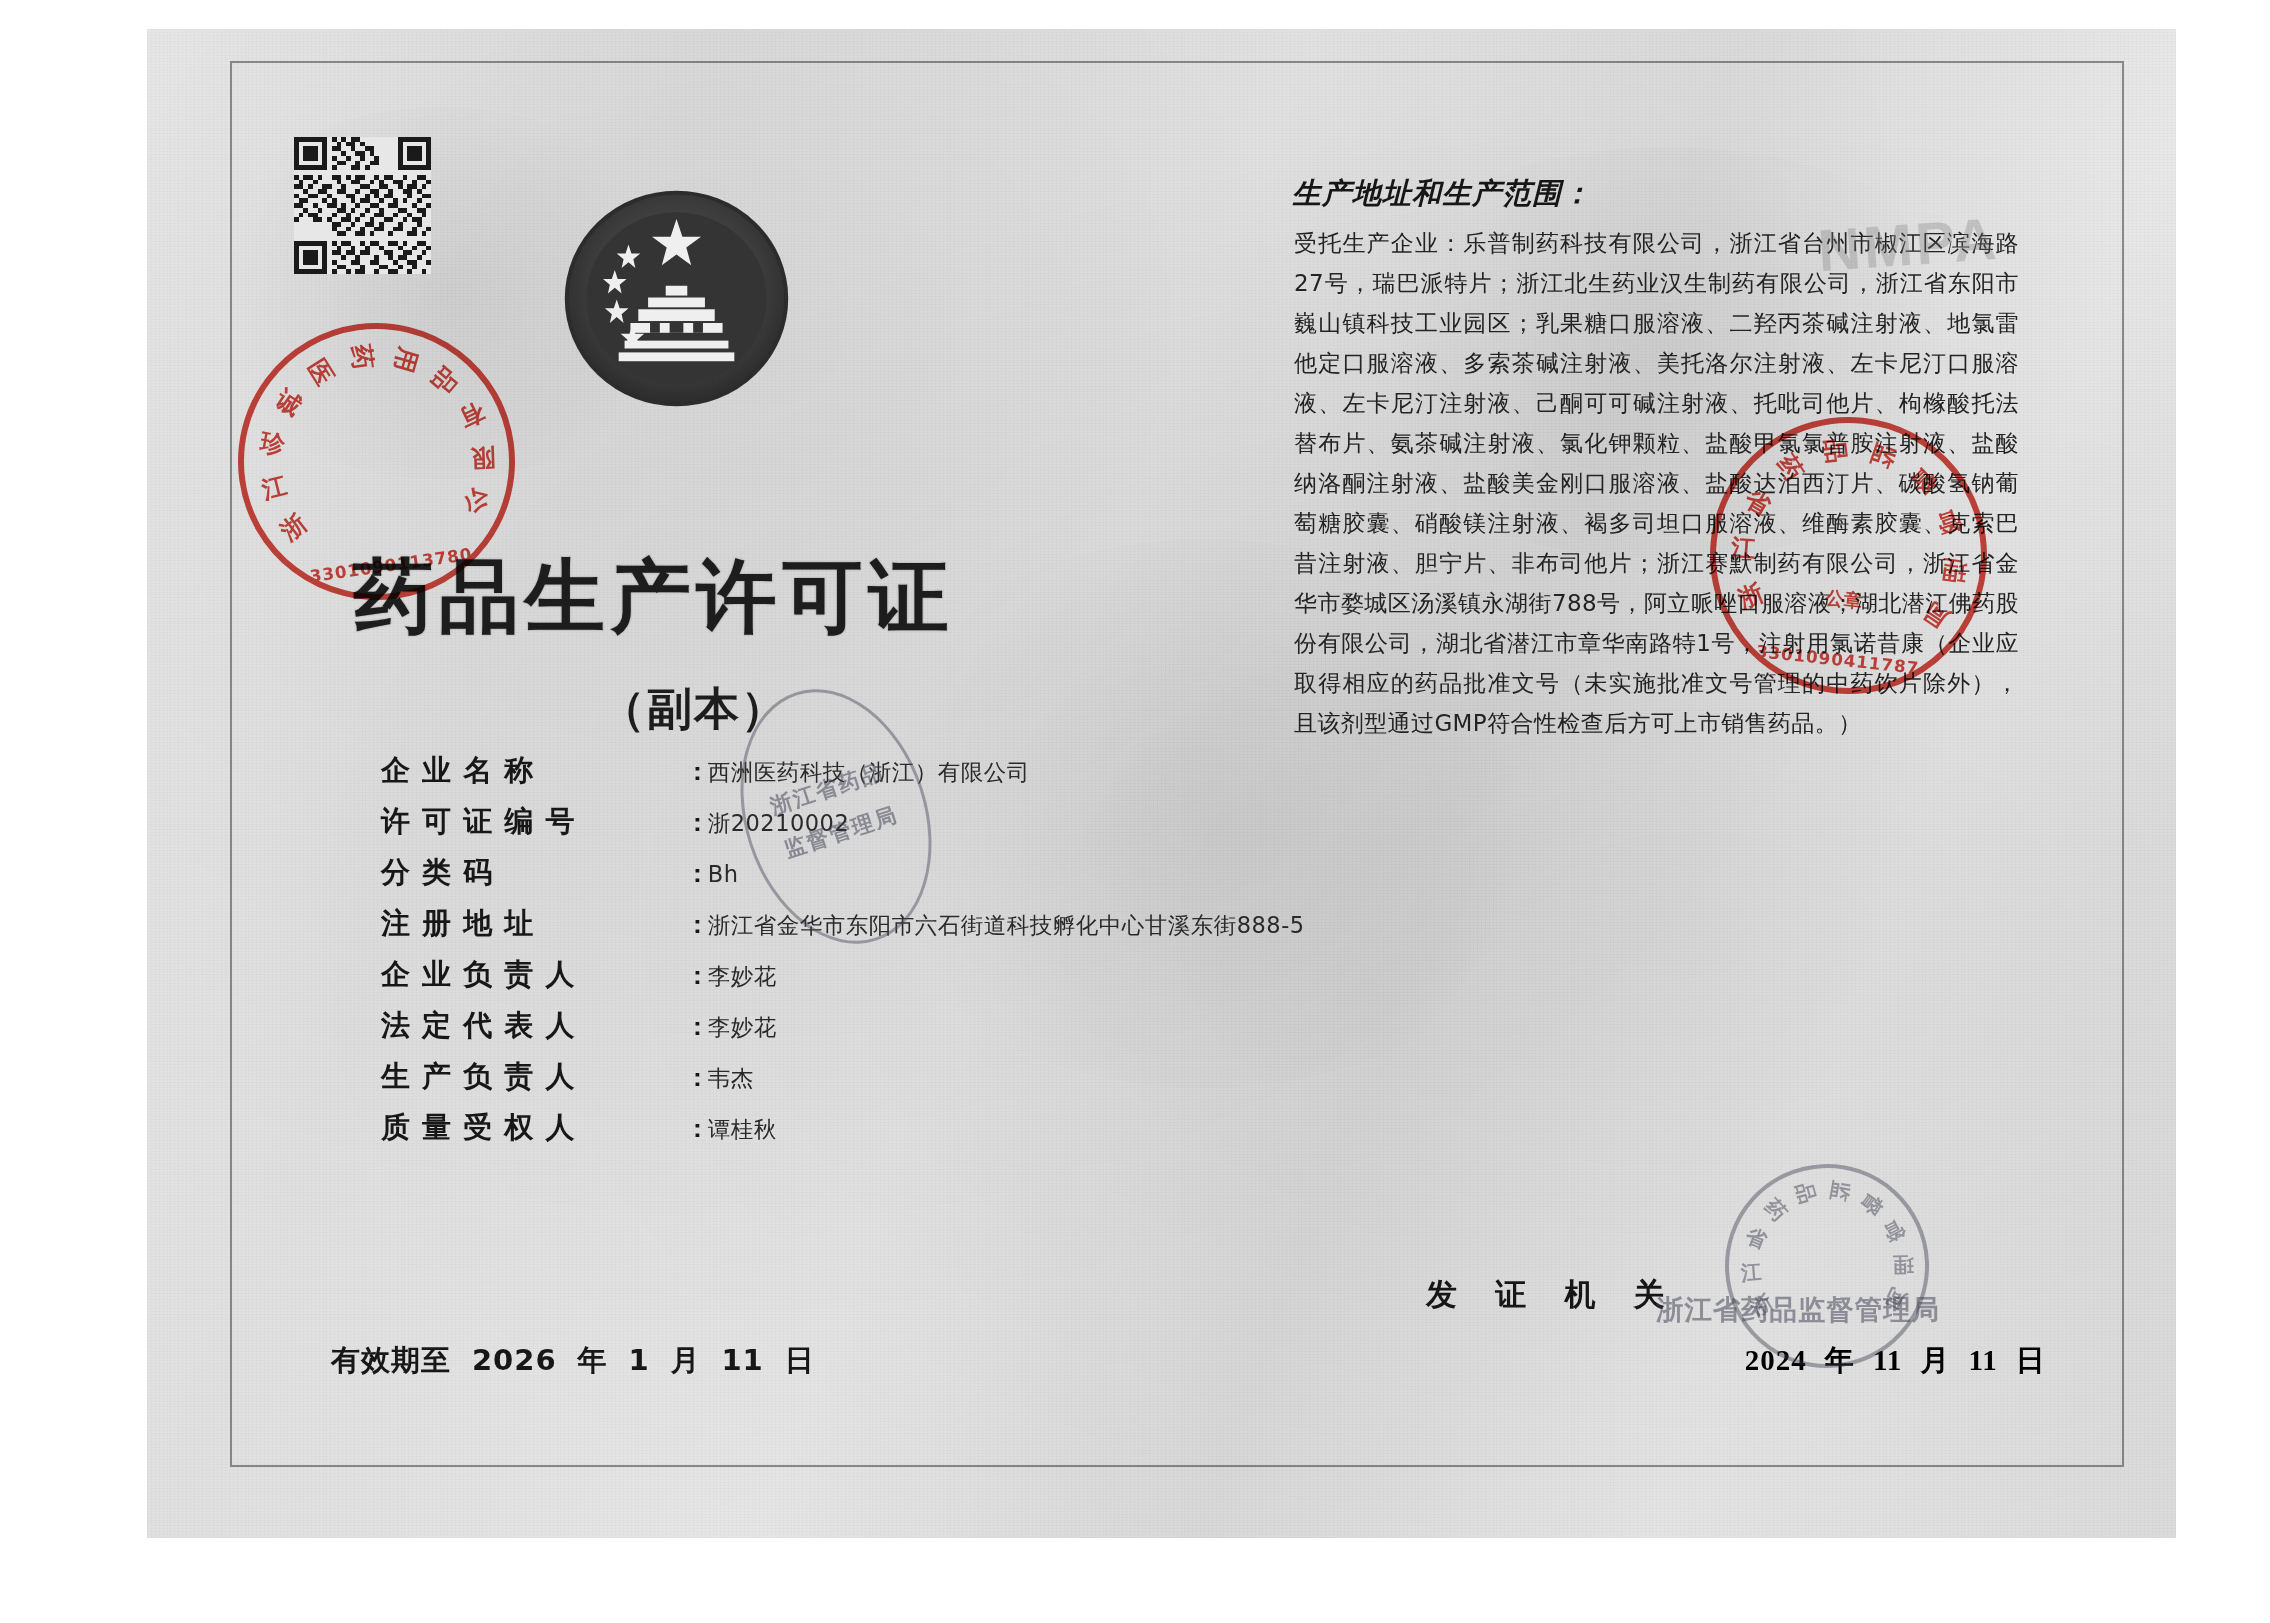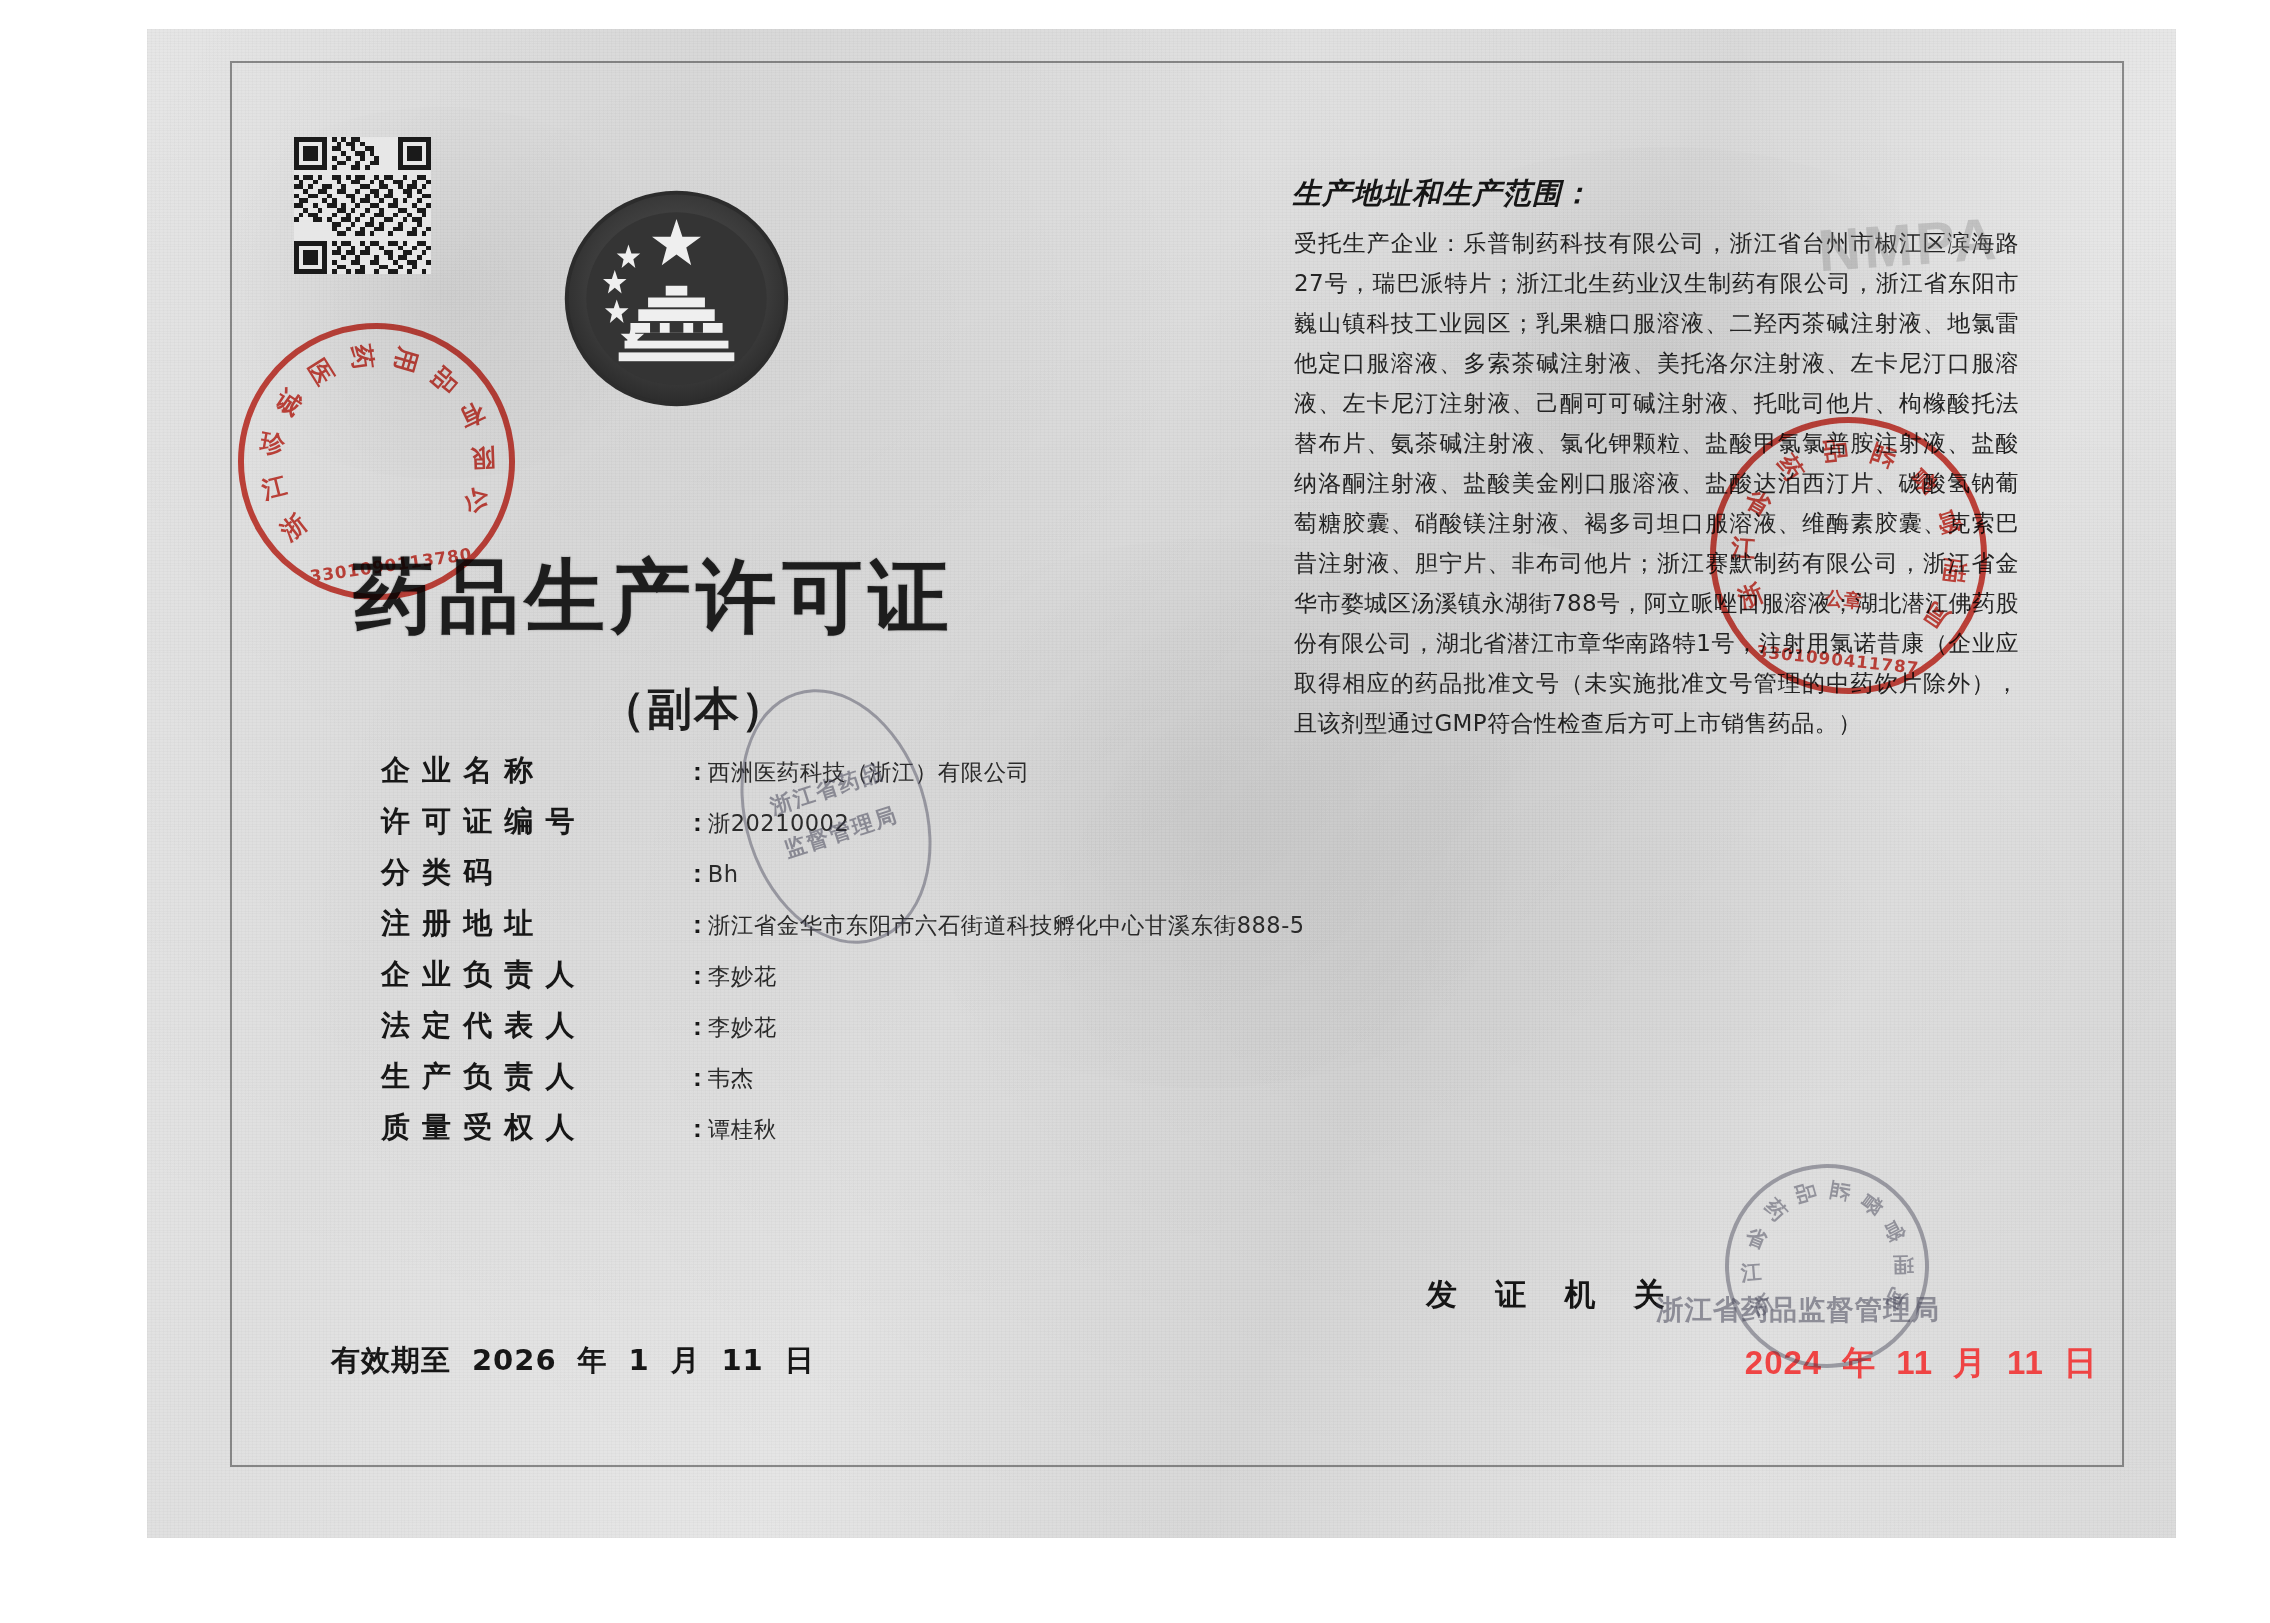--- a/index.html
+++ b/index.html
@@ -188,24 +188,24 @@
     color: #171717;
     font-family: "DejaVu Sans", sans-serif;
     letter-spacing: 1px;
     white-space: nowrap;
   }
   .valid-until .num { font-weight: bold; margin: 0 9.8px; }
   .issue-date {
     position: absolute;
     left: 1735px;
     top: 1341px;
-    font-size: 33px;
-    font-weight: bold;
-    color: #ef4444;
-    font-family: Liberation Sans, sans-serif;
+    font-size: 29px;
+    font-weight: bold;
+    color: #000000;
+    font-family: Liberation Serif, serif;
     letter-spacing: 1px;
     white-space: nowrap;
     filter: blur(0.3px);
   }
   .issue-date .num { margin: 0 9.8px; }
 
   
   .stamp {
     position: absolute;
     border-radius: 50%;

